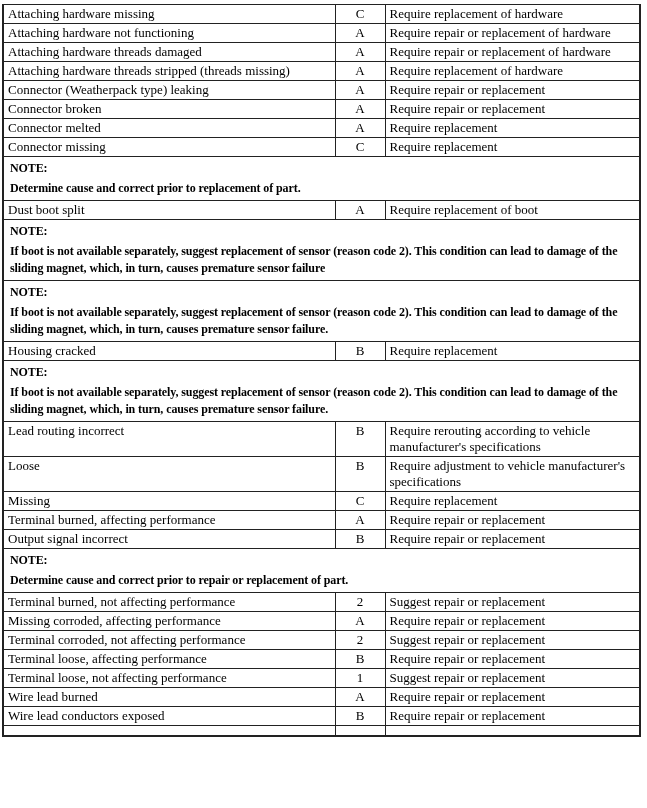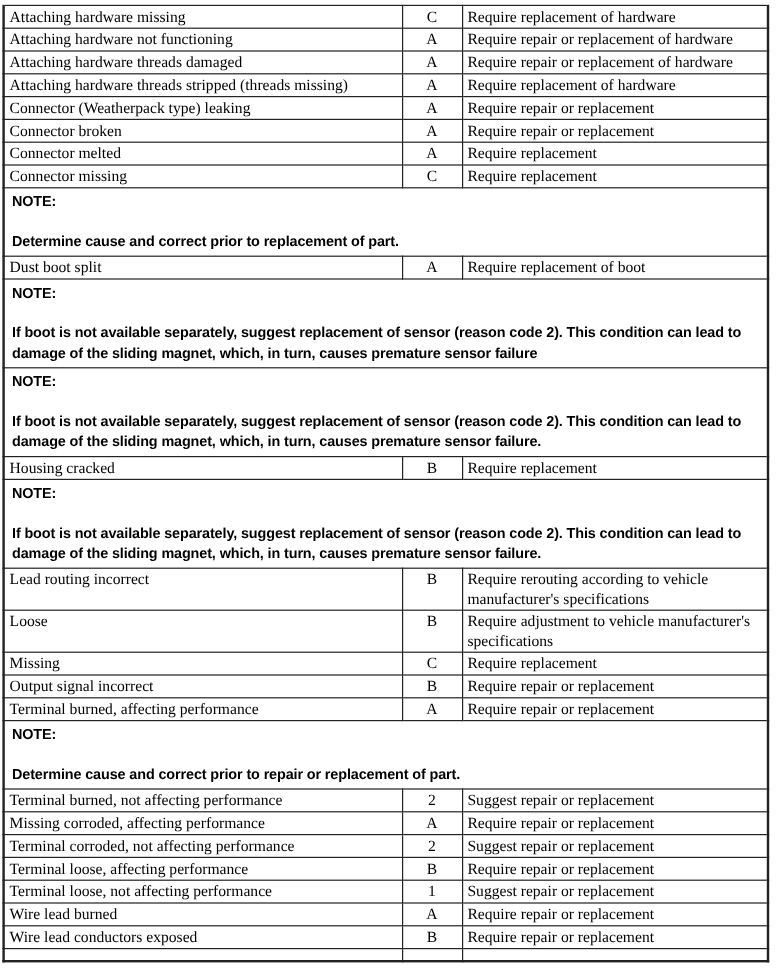--- a/index.html
+++ b/index.html
@@ -37,28 +37,28 @@
     padding:1px 4px;
     font-family:"Liberation Serif","DejaVu Serif",serif;
     font-size:13px;
     line-height:16px;
     color:var(--text-color);
     overflow:hidden;
     word-wrap:break-word;
   }
   td.code-cell{text-align:center;}
   td.note-cell{
-    font-family:Liberation Sans, sans-serif;
+    font-family:Liberation Serif, serif;
     font-weight:bold;
     font-size:12px;
     line-height:17px;
     padding:3px 6px;
     letter-spacing:-0.1px;
   }
-  .note-text{margin-top:16px;}
+  .note-text{margin-top:3px;}
   tr.empty-row td{height:9px;padding:0;}
 </style>
 </head>
 <body>
 
 <div class="page">
   <table class="damage-table">
     <colgroup>
       <col class="c-cond">
       <col class="c-code">
@@ -148,27 +148,27 @@
           <td class="condition-cell">Loose</td>
           <td class="code-cell">B</td>
           <td class="action-cell">Require adjustment to vehicle manufacturer's specifications</td>
         </tr>
         <tr>
           <td class="condition-cell">Missing</td>
           <td class="code-cell">C</td>
           <td class="action-cell">Require replacement</td>
         </tr>
         <tr>
+          <td class="condition-cell">Terminal burned, affecting performance</td>
+          <td class="code-cell">A</td>
+          <td class="action-cell">Require repair or replacement</td>
+        </tr>
+        <tr>
           <td class="condition-cell">Output signal incorrect</td>
           <td class="code-cell">B</td>
-          <td class="action-cell">Require repair or replacement</td>
-        </tr>
-        <tr>
-          <td class="condition-cell">Terminal burned, affecting performance</td>
-          <td class="code-cell">A</td>
           <td class="action-cell">Require repair or replacement</td>
         </tr>
         <tr>
           <td colspan="3" class="note-cell">
             <div>NOTE:</div>
             <div class="note-text">Determine cause and correct prior to repair or replacement of part.</div>
           </td>
         </tr>
         <tr>
           <td class="condition-cell">Terminal burned, not affecting performance</td>

